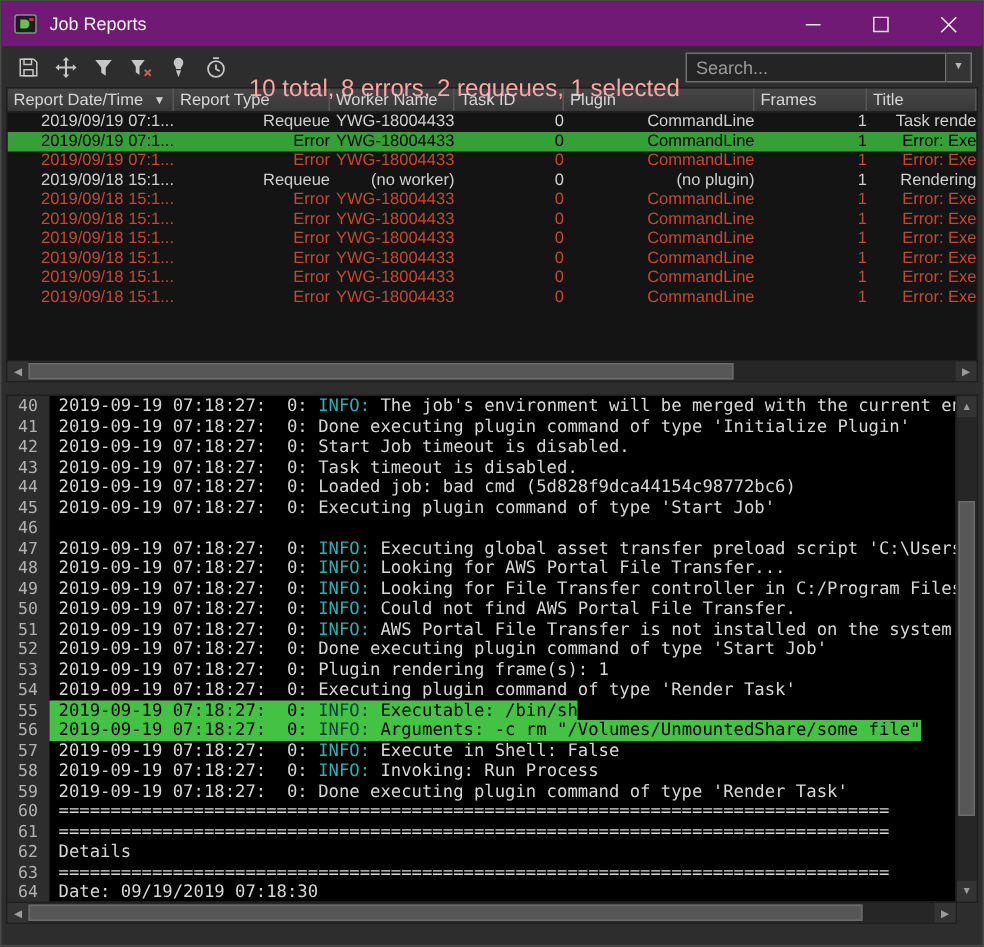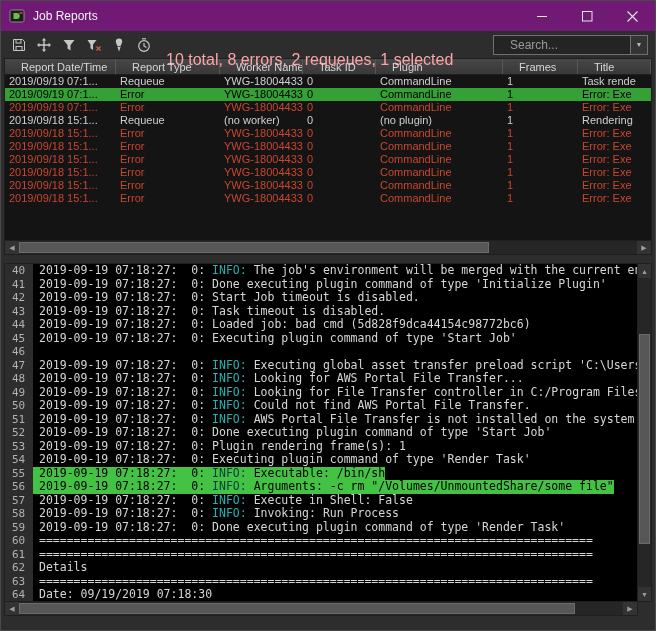--- a/index.html
+++ b/index.html
@@ -16,30 +16,30 @@
   .app-icon{margin-left:8px;width:16px;height:16px;display:inline-flex;}
   .title{margin-left:8px;font-size:12px;color:#f2f2f2;}
   .win-controls{margin-left:auto;display:flex;height:100%;}
   .win-btn{width:45px;height:100%;display:flex;align-items:center;justify-content:center;background:transparent;border:none;cursor:default;}
   .win-btn svg{display:block;}
   
   .toolbar{height:27px;display:flex;align-items:center;padding:0 7px;gap:3px;background:#2d2d2d;}
   .tool-btn{width:22px;height:22px;display:flex;align-items:center;justify-content:center;background:transparent;border:none;}
   .summary{color:#fca5a5;font-size:16px;margin-left:8px;white-space:nowrap;margin-top:30px;}
   .search-wrap{margin-left:auto;display:flex;height:20px;}
-  .search-input{width:138px;background:#242424;border:1px solid #707070;color:#cfcfcf;font-size:12px;padding:0 16px;font-family:"Liberation Sans",sans-serif;outline:none;}
+  .search-input{width:174px;background:#242424;border:1px solid #707070;color:#cfcfcf;font-size:12px;padding:0 6px;font-family:"Liberation Sans",sans-serif;outline:none;}
   .search-input::placeholder{color:#9a9a9a;}
   .search-drop{width:17px;background:#343434;border:1px solid #707070;border-left:none;color:#b8b8b8;font-size:7px;display:flex;align-items:center;justify-content:center;}
   
   .table-pane{margin:0 3px;}
   .thead,.tr{display:grid;grid-template-columns:111px 104px 83px 73px 127px 75px 1fr;}
   .thead{height:17px;background:linear-gradient(#474747,#383838);border:1px solid #1f1f1f;}
-  .th{font-size:11px;color:#d6d6d6;padding-left:16px;border-right:1px solid #575757;overflow:hidden;white-space:nowrap;display:flex;align-items:center;}
+  .th{font-size:11px;color:#d6d6d6;padding-left:4px;border-right:1px solid #575757;overflow:hidden;white-space:nowrap;display:flex;align-items:center;}
   .sort-arrow{font-size:8px;color:#cfcfcf;margin-left:7px;}
-  .tbody{height:166px;background:#141414;border:1px solid #1f1f1f;border-top:none;overflow:hidden;}
+  .tbody{height:166px;background:#141414;border:1px solid #1f1f1f;border-top:none;overflow:hidden;text-align:right;}
   .tr{height:13px;font-size:11px;cursor:default;}
   .td{padding-left:4px;overflow:hidden;white-space:nowrap;line-height:13px;}
   .row-requeue{color:var(--requeue-text,#cfcfcf);}
   .row-error{color:var(--error-text,#c8472f);}
   .row-selected{background:var(--selected-row-bg,#35a035);color:#000;}
   
   .hscroll{height:14px;background:#2b2b2b;border:1px solid #1f1f1f;border-top:none;display:flex;}
   .sb-btn{width:14px;display:flex;align-items:center;justify-content:center;color:#9c9c9c;font-size:7px;background:#333;border:none;}
   .sb-track{flex:1;position:relative;background:#262626;}
   .sb-thumb{position:absolute;background:#575757;border:1px solid #6b6b6b;}

